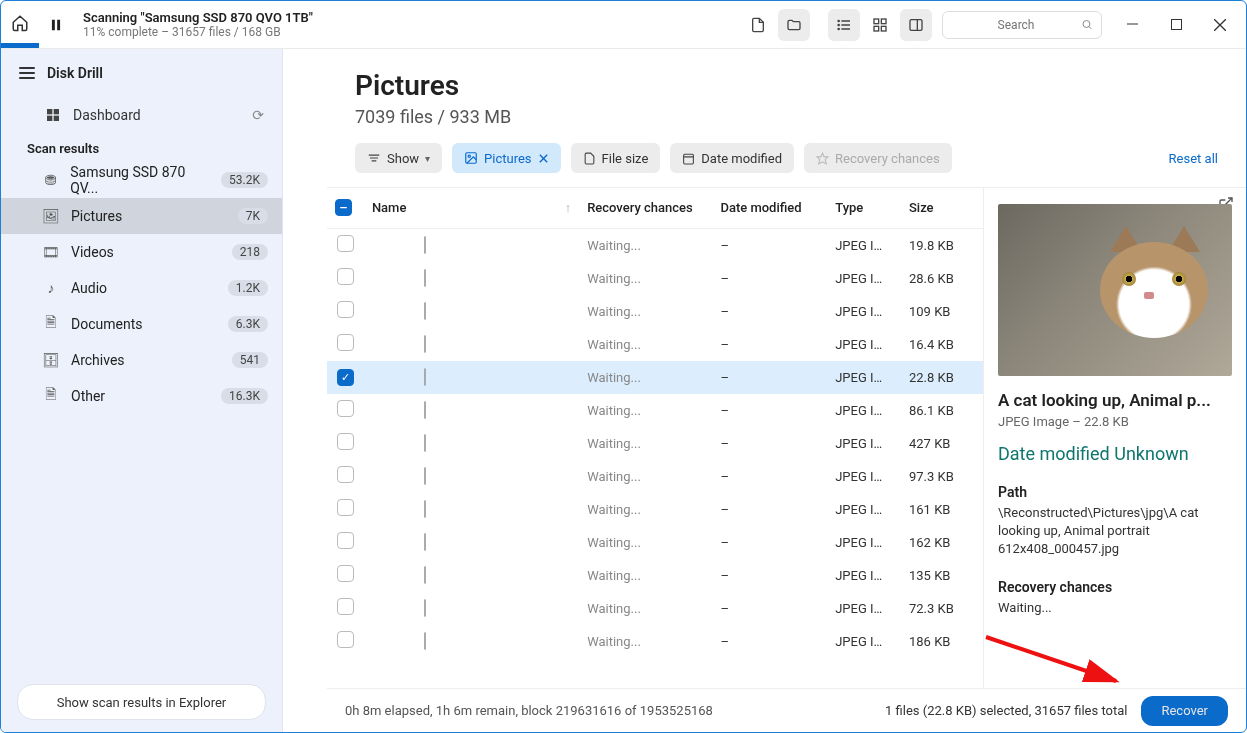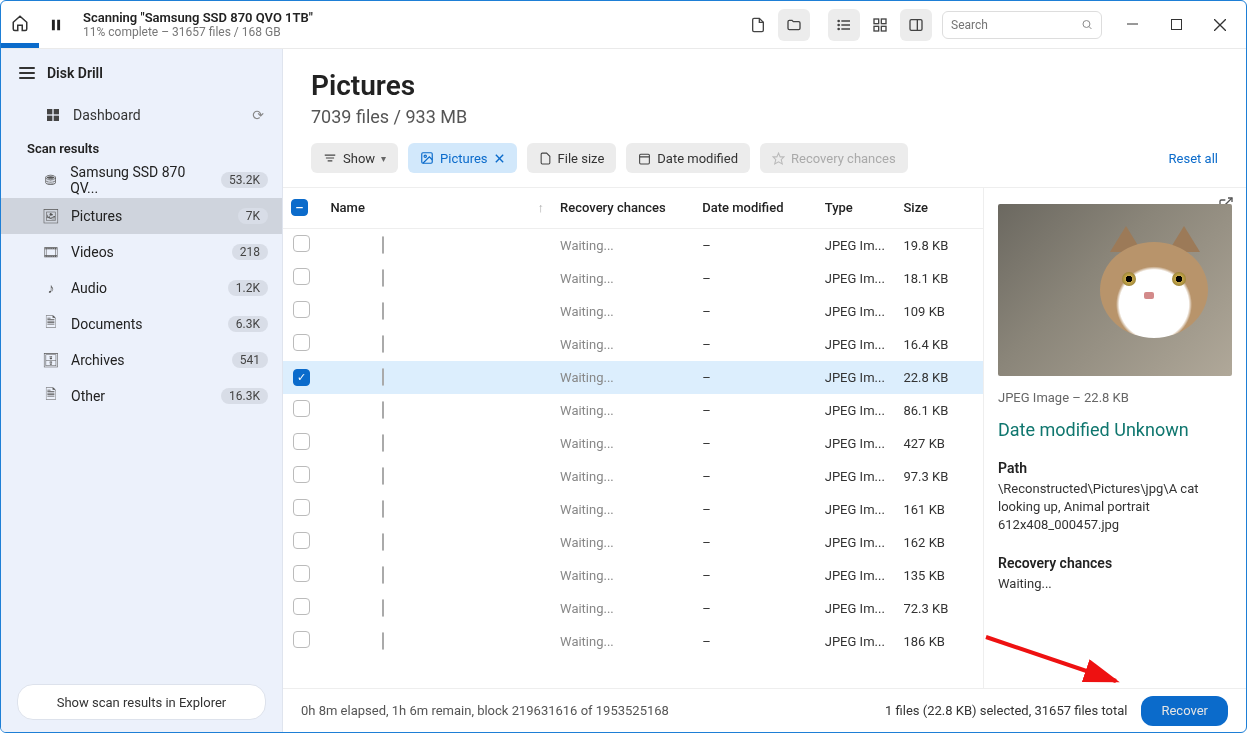--- a/index.html
+++ b/index.html
@@ -9,25 +9,25 @@
 .tab { height: 100%; display:flex; align-items:center; padding:0 10px; position:relative; }
 .tab.active { border-bottom: 3px solid #0b6bcb; }
 .tab.active::after{content:"";position:absolute;bottom:-1px;left:0;right:0;height:3px;background:#0b6bcb;}
 .scan-info { padding-left:10px; }
 .scan-title{font-size:13px;font-weight:600;color:#222;}
 .scan-sub{font-size:12px;color:#777;}
 .spacer{flex:1;}
 .tb-btn{width:32px;height:32px;border-radius:6px;display:flex;align-items:center;justify-content:center;margin:0 2px;color:#444;}
 .tb-btn.dark{background:#ececec;}
 .search{display:flex;align-items:center;width:160px;height:28px;border:1px solid #ddd;border-radius:6px;padding:0 8px;margin:0 8px;}
-.search input{border:0;outline:0;width:100%;font-size:12px;background:transparent;color:#a21caf;}
+.search input{border:0;outline:0;width:100%;font-size:12px;background:transparent;color:#a21caf;text-align:center;}
 .win-controls{display:flex;}
 .win-btn{width:44px;height:32px;display:flex;align-items:center;justify-content:center;color:#333;}
 
-.body{display:flex;flex:1;overflow:hidden;}
+.body{display:flex;flex:1;overflow:hidden;gap:44px;}
 .sidebar{width:282px;background:#ecf1fb;display:flex;flex-direction:column;border-right:1px solid #dfe4ee;}
 .side-header{display:flex;align-items:center;height:48px;padding:0 18px;gap:12px;}
 .app-name{font-weight:600;font-size:14px;color:#222;}
 .side-row{display:flex;align-items:center;height:36px;padding:0 18px 0 44px;gap:12px;font-size:14px;color:#333;position:relative;cursor:default;}
 .side-row.dash{padding-left:44px;}
 .side-row .spinner{margin-left:auto;color:#888;}
 .section-label{font-size:13px;font-weight:600;color:#222;padding:8px 18px 6px 26px;}
 .cat-row{display:flex;align-items:center;height:36px;padding:0 14px 0 40px;gap:10px;font-size:14px;color:#222;}
 .cat-row .ic{width:20px;display:flex;justify-content:center;color:#555;}
 .cat-row .count{margin-left:auto;background:#d8dde7;border-radius:10px;padding:1px 8px;font-size:12px;color:#444;}
@@ -317,21 +317,21 @@
               </tr>
               <tr>
                 <td class="chk-cell"><span class="chkbox"></span></td>
                 <td class="name-cell">
                   <span class="file-ic"></span>
                   <span class="fname">Beautiful black an...</span>
                 </td>
                 <td class="waiting">Waiting...</td>
                 <td>–</td>
                 <td>JPEG Im...</td>
-                <td>18.1 KB</td>
+                <td>28.6 KB</td>
               </tr>
               <tr>
                 <td class="chk-cell"><span class="chkbox"></span></td>
                 <td class="name-cell">
                   <span class="file-ic"></span>
                   <span class="fname">file 1920x1200_00...</span>
                 </td>
                 <td class="waiting">Waiting...</td>
                 <td>–</td>
                 <td>JPEG Im...</td>
@@ -462,20 +462,21 @@
         <div class="thumb">
           <div class="cat-head">
             <div class="ear1"></div>
               <div class="ear2"></div>
               <div class="face"></div>
             <div class="eye e1"></div>
               <div class="eye e2"></div>
               <div class="nose"></div>
           </div>
         </div>
+        <div class="pv-title">A cat looking up, Animal p...</div>
         <div class="pv-sub">JPEG Image – 22.8 KB</div>
         <div class="pv-line">Date modified Unknown</div>
         <div class="pv-h">Path</div>
         <div class="pv-body">\Reconstructed\Pictures\jpg\A cat looking up, Animal portrait 612x408_000457.jpg</div>
         <div class="pv-h">Recovery chances</div>
         <div class="pv-body">Waiting...</div>
       </div>
     </div>
 
     <div class="footer">

